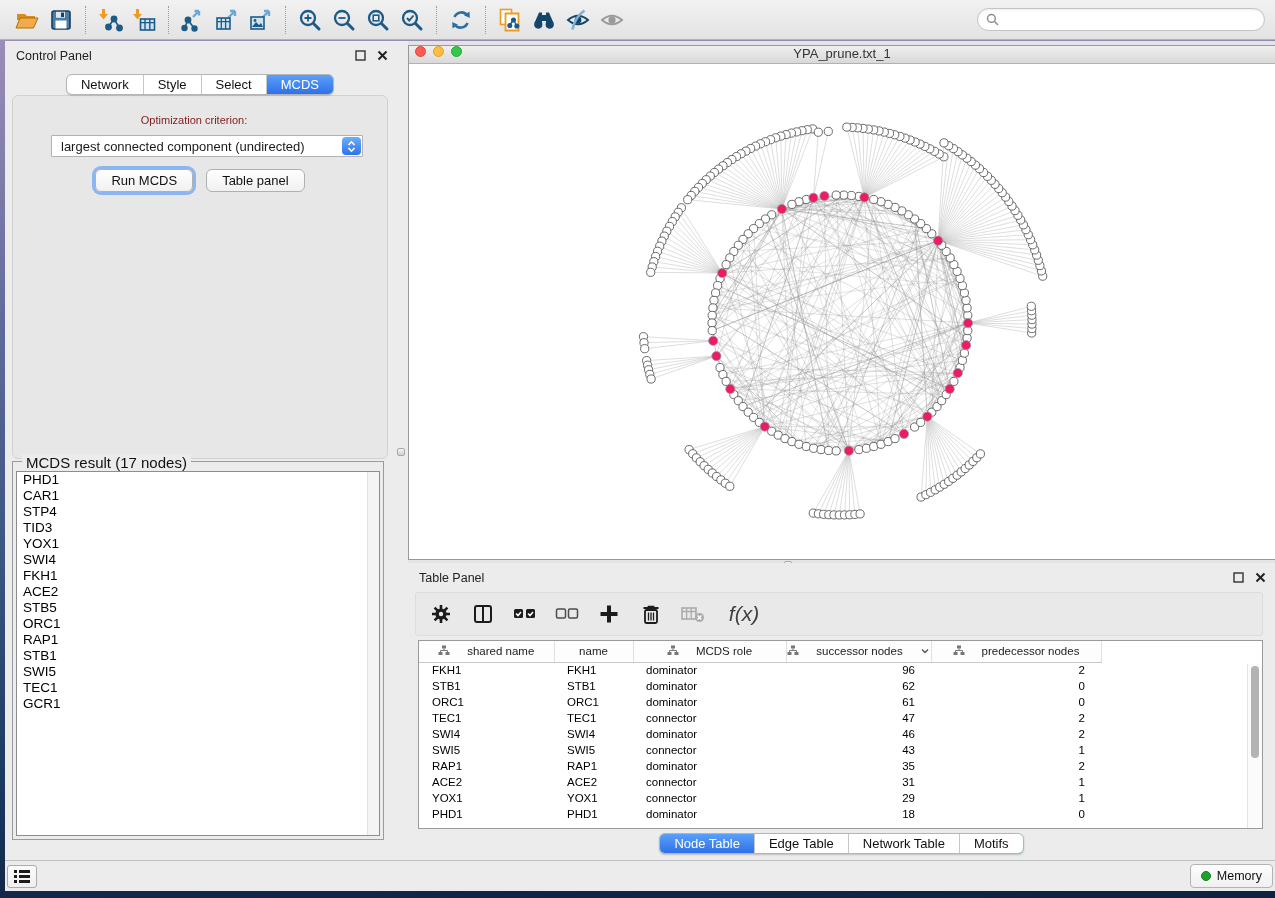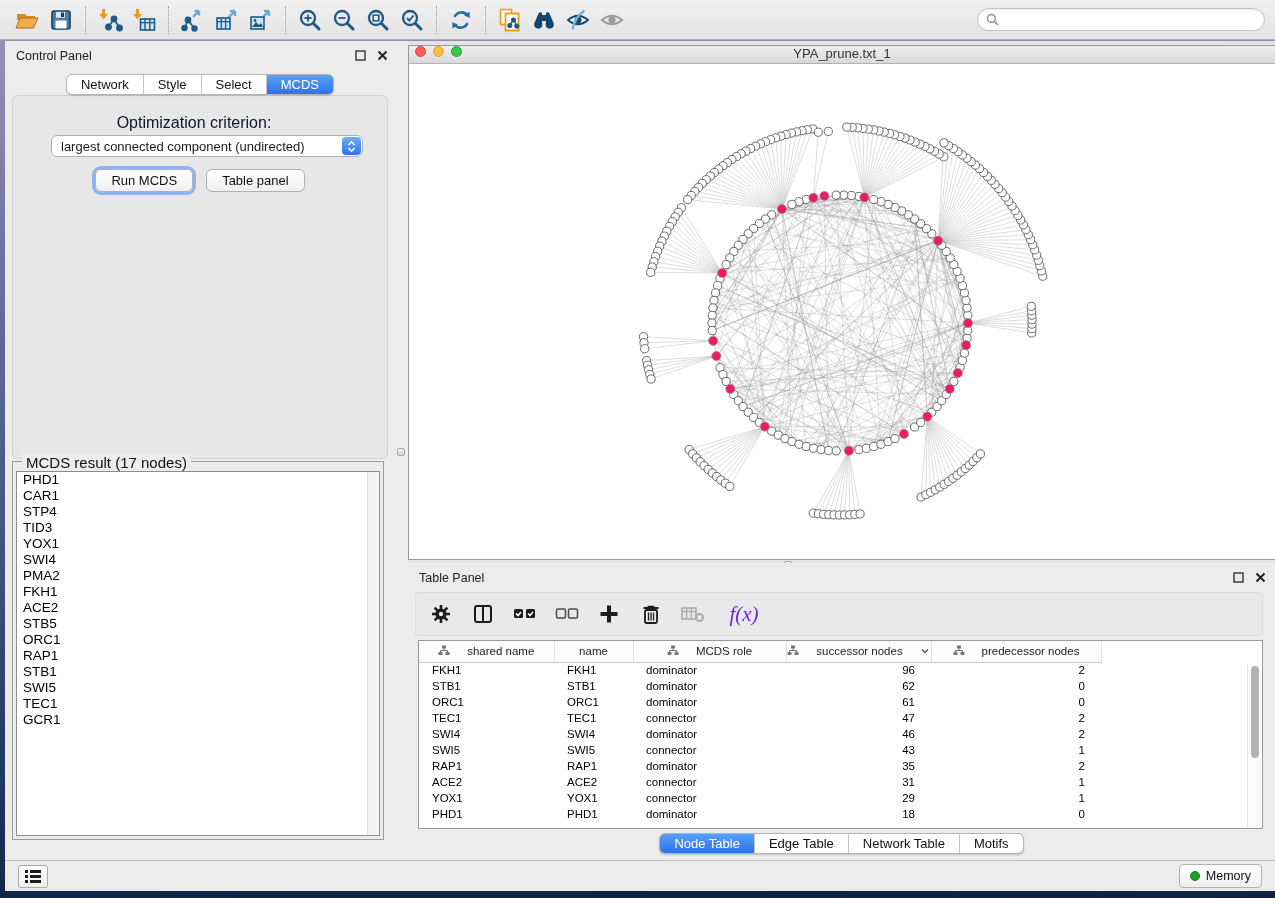--- a/index.html
+++ b/index.html
@@ -25,23 +25,23 @@
   .win-ctls{position:absolute;top:9px;display:flex;gap:11px;align-items:center}
   .cp .win-ctls{right:7px}
   .seg{display:inline-flex;background:#7dd3fc;border:1px solid #b5b5b5;border-radius:6px;overflow:hidden;
     font-size:13px;height:21px;align-items:stretch;box-shadow:0 1px 1px rgba(0,0,0,.12)}
   .seg .s{padding:0 14px;border-right:1px solid #c6c6c6;display:flex;align-items:center;color:#111;background:#fff}
   .seg .s:last-child{border-right:none}
   .seg .s.sel{background:linear-gradient(#5ba0f8,#2e71ea);color:#fff}
   .cp-tabs{position:absolute;left:0;right:0;top:33px;display:flex;justify-content:center;z-index:2}
   .cp-inner{position:absolute;left:7px;right:7px;top:54px;height:364px;background:#e7e7e7;
     border:1px solid #d1d1d1;border-radius:6px}
-  .opt-label{position:absolute;left:0;right:12px;top:18px;text-align:center;font-size:16px;color:#0f172a}
+  .opt-label{position:absolute;left:0;right:12px;top:18px;text-align:center;font-size:11px;color:#7f1d1d}
   .dd{position:absolute;left:38px;top:39px;width:312px;height:22px;background:#fff;border:1px solid #b2b2b2;
-    border-radius:6px;display:flex;align-items:center}
+    border-radius:1px;display:flex;align-items:center}
   .dd .txt{flex:1;font-size:13px;padding:0 9px;white-space:nowrap;overflow:hidden}
   .dd .cap{width:19px;height:18px;margin-right:1px;border-radius:4px;
     background:linear-gradient(#6db0fa,#2d72ed);display:flex;align-items:center;justify-content:center}
   .btn-row{position:absolute;left:0;right:0;top:73px;display:flex;justify-content:center;gap:13px}
   .btn{background:linear-gradient(#ffffff,#f0f0f0);border:1px solid #b0b0b0;border-radius:6px;
     font-size:13px;height:23px;padding:0 15px;color:#111;font-family:"Liberation Sans",sans-serif}
   .btn.focused{box-shadow:0 0 0 3px rgba(110,165,245,.75)}
   .fieldset{position:absolute;left:7px;right:11px;top:420px;bottom:20px;border:1px solid #9b9b9b;background:#ececec}
   .legend{position:absolute;top:-8px;left:9px;background:#ececec;padding:0 4px;font-size:15px;color:#111}
   .listbox{position:absolute;left:3px;right:3px;top:9px;bottom:3px;background:#fff;border:1px solid #8d8d8d;overflow:hidden}
@@ -75,21 +75,21 @@
   .tbl th .hwrap{display:inline-flex;align-items:center;gap:17px;justify-content:center}
   .tbl td{height:16px;padding:0;white-space:nowrap;overflow:hidden;color:#000}
   .tbl td.l{padding-left:13px;text-align:left}
   .tbl td.r{padding-right:16px;text-align:right}
   .tscroll{position:absolute;top:23px;bottom:0;right:0;width:15px;background:#fbfbfb;border-left:1px solid #e4e4e4}
   .tthumb{position:absolute;left:3px;width:8px;top:2px;height:92px;background:#b3b3b3;border-radius:4px}
   .tp-tabs{position:absolute;left:0;right:0;top:270px;display:flex;justify-content:center}
   .tp-tabs .seg{box-shadow:0 1px 2px rgba(0,0,0,.2)}
   
   .statusbar{position:absolute;left:5px;right:0;top:860px;height:31px;background:#ececec;
-    border-top:1px solid #bfbfbf;display:flex;align-items:center;padding:0 13px;z-index:12}
+    border-top:1px solid #bfbfbf;display:flex;align-items:center;padding:0 2px;z-index:12}
   .sq-btn{width:30px;height:23px;border:1px solid #ababab;background:linear-gradient(#fcfcfc,#efefef);
     border-radius:3px;display:flex;align-items:center;justify-content:center}
   .mem-btn{margin-left:auto;height:24px;border:1px solid #b3b3b3;background:linear-gradient(#fdfdfd,#f0f0f0);
     border-radius:4px;display:flex;align-items:center;gap:6px;padding:0 10px;font-size:12.5px;color:#111}
   .dot{width:10px;height:10px;border-radius:50%;background:#1fa12c;border:1px solid #157d20}
 </style>
 </head>
 <body>
 
 <div class="toolbar">
@@ -274,21 +274,20 @@
   <div class="fieldset">
     <span class="legend">MCDS result (17 nodes)</span>
     <div class="listbox">
       <div id="mcds-list">
           <div class="mcds-item">PHD1</div>
           <div class="mcds-item">CAR1</div>
           <div class="mcds-item">STP4</div>
           <div class="mcds-item">TID3</div>
           <div class="mcds-item">YOX1</div>
           <div class="mcds-item">SWI4</div>
-          <div class="mcds-item">PMA2</div>
           <div class="mcds-item">FKH1</div>
           <div class="mcds-item">ACE2</div>
           <div class="mcds-item">STB5</div>
           <div class="mcds-item">ORC1</div>
           <div class="mcds-item">RAP1</div>
           <div class="mcds-item">STB1</div>
           <div class="mcds-item">SWI5</div>
           <div class="mcds-item">TEC1</div>
           <div class="mcds-item">GCR1</div>
         </div>
@@ -1052,21 +1051,21 @@
       </span>
       <span class="tpi">
         <svg width="26" height="22" viewBox="0 0 26 22">
             <rect x="2" y="5" width="14" height="11" fill="none" stroke="#ababab" stroke-width="1.6"></rect>
             <path d="M2 8.5h14M6.6 5v11M11.2 5v11" stroke="#ababab" stroke-width="1.3"></path>
             <circle cx="19.5" cy="14.5" r="4.5" fill="#ababab"></circle>
             <path d="M17.6 12.6l3.8 3.8M21.4 12.6l-3.8 3.8" stroke="#fff" stroke-width="1.4"></path>
           </svg>
       </span>
       <span class="tpi" style="width:44px">
-        <span style="font-family:Liberation Serif, serif;font-style:italic;font-size:21px;color:#6d28d9">f(x)</span>
+        <span style="font-family:Liberation Sans, sans-serif;font-style:italic;font-size:21px;color:#404040">f(x)</span>
       </span>
     </div>
     <div class="tablewrap">
       <table class="tbl" id="node-table">
         <thead id="node-table-head">
             <tr>
               <th style="width: 135px;"><span class="hwrap">
                   <svg width="12" height="11" viewBox="0 0 12 11">
                     <path d="M6 3.5v2M2.5 7V5.5h7V7" fill="none" stroke="#777" stroke-width="1"></path>
                     <g fill="#777">

